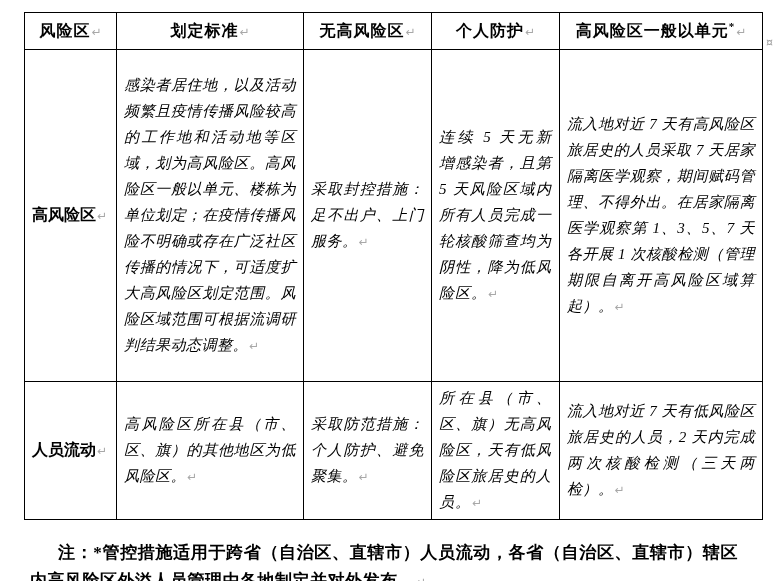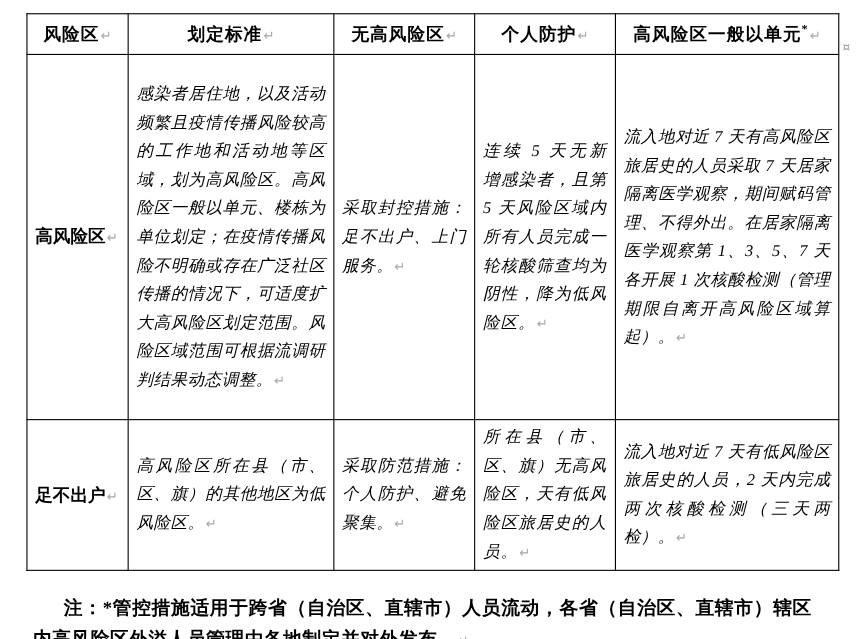--- a/index.html
+++ b/index.html
@@ -90,21 +90,21 @@
     </thead>
     <tbody>
       <tr class="row-high">
         <td class="zone-cell"><span class="cell-text">高风险区</span><span class="pmark">↵</span></td>
         <td class="body-cell"><span class="cell-text">感染者居住地，以及活动频繁且疫情传播风险较高的工作地和活动地等区域，划为高风险区。高风险区一般以单元、楼栋为单位划定；在疫情传播风险不明确或存在广泛社区传播的情况下，可适度扩大高风险区划定范围。风险区域范围可根据流调研判结果动态调整。</span><span class="pmark">↵</span></td>
         <td class="body-cell"><span class="cell-text">采取封控措施：足不出户、上门服务。</span><span class="pmark">↵</span></td>
         <td class="body-cell release-cell"><span class="cell-text">连续 5 天无新增感染者，且第 5 天风险区域内所有人员完成一轮核酸筛查均为阴性，降为低风险区。</span><span class="pmark">↵</span></td>
         <td class="body-cell"><span class="cell-text">流入地对近 7 天有高风险区旅居史的人员采取 7 天居家隔离医学观察，期间赋码管理、不得外出。在居家隔离医学观察第 1、3、5、7 天各开展 1 次核酸检测（管理期限自离开高风险区域算起）。</span><span class="pmark">↵</span></td>
       </tr>
       <tr class="row-low">
-        <td class="zone-cell"><span class="cell-text">足不出户</span><span class="pmark">↵</span></td>
+        <td class="zone-cell"><span class="cell-text">人员流动</span><span class="pmark">↵</span></td>
         <td class="body-cell"><span class="cell-text">高风险区所在县（市、区、旗）的其他地区为低风险区。</span><span class="pmark">↵</span></td>
         <td class="body-cell"><span class="cell-text">采取防范措施：个人防护、避免聚集。</span><span class="pmark">↵</span></td>
         <td class="body-cell release-cell"><span class="cell-text">所在县（市、区、旗）无高风险区，天有低风险区旅居史的人员。</span><span class="pmark">↵</span></td>
         <td class="body-cell"><span class="cell-text">流入地对近 7 天有低风险区旅居史的人员，2 天内完成两次核酸检测（三天两检）。</span><span class="pmark">↵</span></td>
       </tr>
     </tbody>
   </table>
 
   <span class="row-end-mark">¤</span>
 

